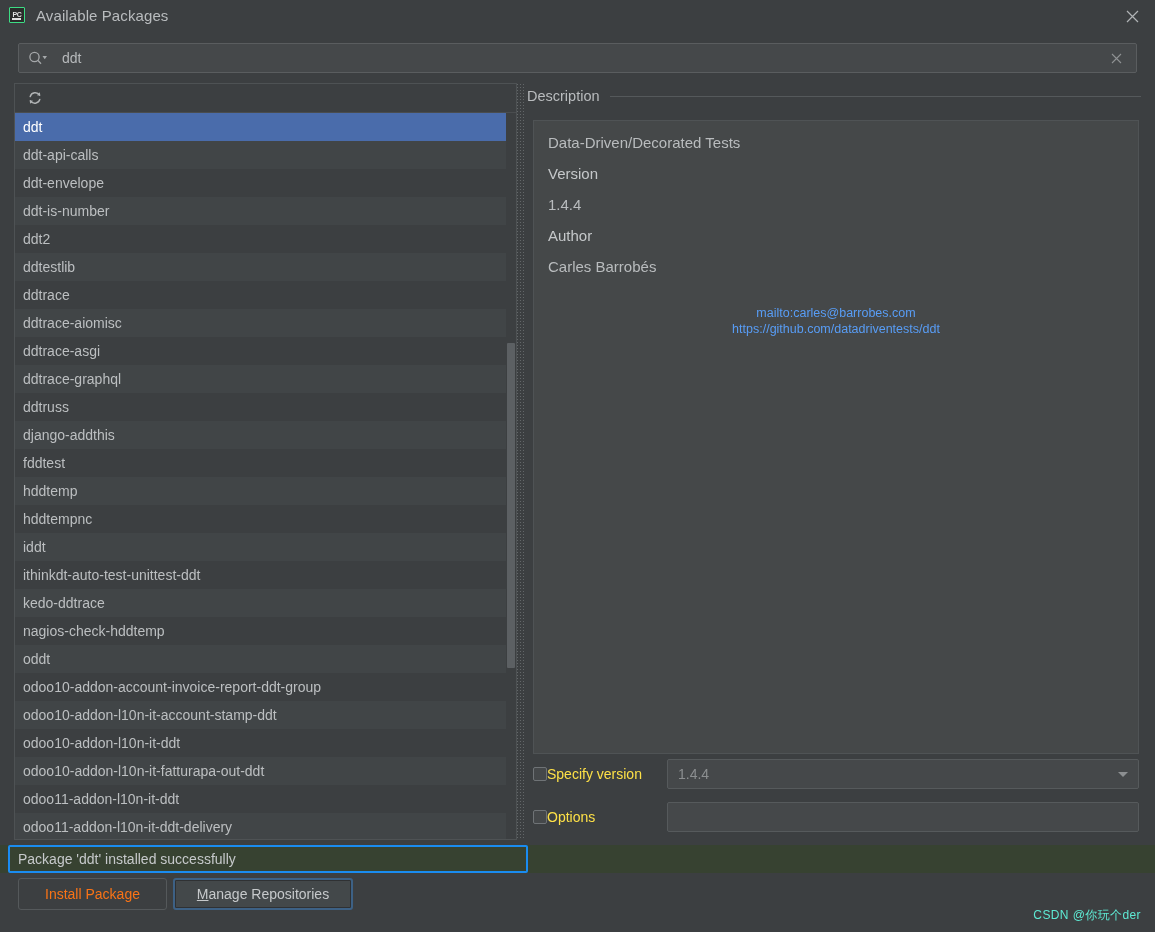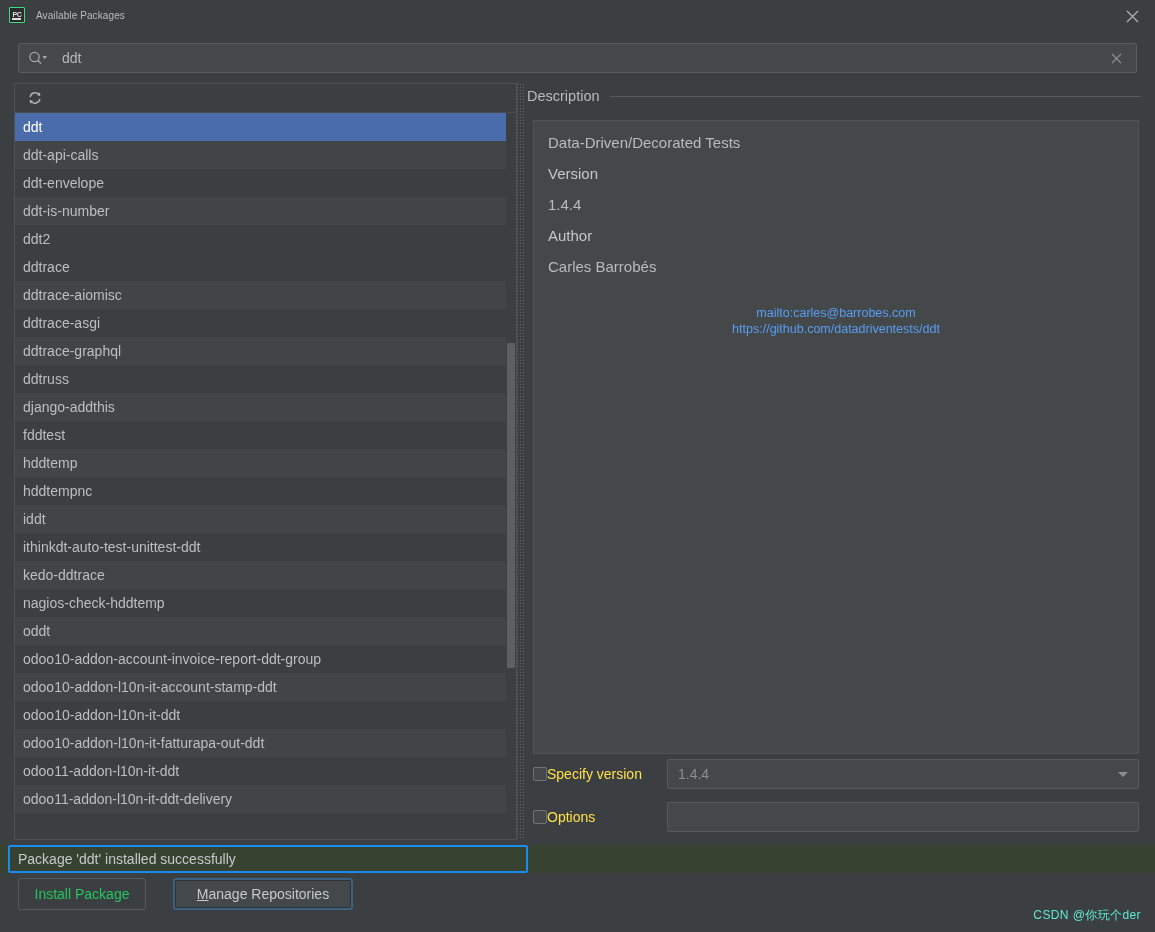--- a/index.html
+++ b/index.html
@@ -34,21 +34,21 @@
   .pc-icon .pc-text {
     font-size: 7px; font-weight: bold; color: #e0e0e0;
     line-height: 7px; letter-spacing: -0.3px;
     margin-bottom: 2px;
   }
   .pc-icon .pc-bar {
     position: absolute; left: 2px; bottom: 2px; width: 9px; height: 2px;
     background: #e0e0e0;
   }
   .title-text {
-    margin-left: 11px; font-size: 10px; color: #b9bcbe;
+    margin-left: 11px; font-size: 15px; color: #b9bcbe;
     letter-spacing: 0.1px;
   }
   .win-close {
     position: absolute; right: 14px; top: 7px;
     width: 18px; height: 18px;
     display: flex; align-items: center; justify-content: center;
     color: #b0b3b5; font-size: 16px; line-height: 1;
     cursor: pointer;
   }
   .win-close svg { display: block; }
@@ -233,22 +233,22 @@
     height: 32px;
     background: #3f4446;
     border: 1px solid #5c6063;
     border-radius: 3px;
     display: flex; align-items: center; justify-content: center;
     font-size: 14px;
     cursor: pointer;
     user-select: none;
   }
   .btn.disabled {
-    left: 18px; width: 128px;
-    color: #22c55e;
+    left: 18px; width: 149px;
+    color: #f97316;
     border-color: #55595b;
     background: #3c3f41;
     cursor: default;
   }
   .btn.default {
     left: 173px; width: 180px;
     color: #c6c9cb;
     background: #43484a;
     border: 2px solid #3d6185;
     box-shadow: 0 0 0 1px #2f3133 inset;
@@ -309,20 +309,21 @@
             <path d="M3.1 13.8 L2.8 10.4 L6.1 10.7 Z" fill="#b0b3b5"></path>
           </svg>
         </div>
       </div>
       <div class="pkglist" id="pkglist">
           <div class="pkgrow even selected">ddt</div>
           <div class="pkgrow odd">ddt-api-calls</div>
           <div class="pkgrow even">ddt-envelope</div>
           <div class="pkgrow odd">ddt-is-number</div>
           <div class="pkgrow even">ddt2</div>
+          <div class="pkgrow odd">ddtestlib</div>
           <div class="pkgrow even">ddtrace</div>
           <div class="pkgrow odd">ddtrace-aiomisc</div>
           <div class="pkgrow even">ddtrace-asgi</div>
           <div class="pkgrow odd">ddtrace-graphql</div>
           <div class="pkgrow even">ddtruss</div>
           <div class="pkgrow odd">django-addthis</div>
           <div class="pkgrow even">fddtest</div>
           <div class="pkgrow odd">hddtemp</div>
           <div class="pkgrow even">hddtempnc</div>
           <div class="pkgrow odd">iddt</div>

